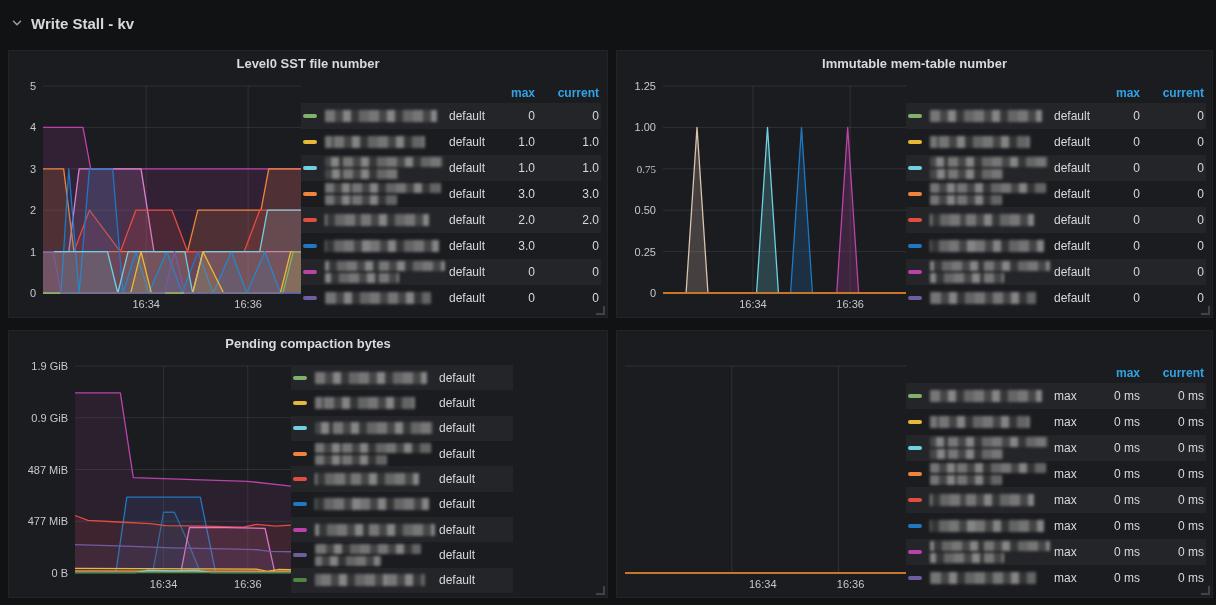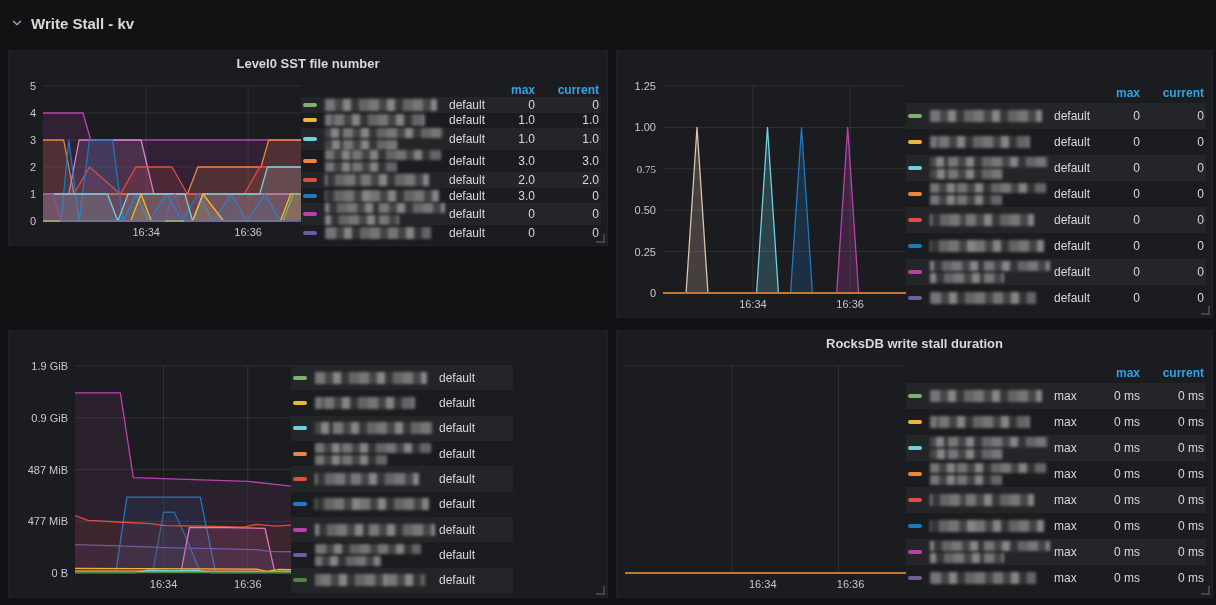--- a/index.html
+++ b/index.html
@@ -15,21 +15,21 @@
     position:absolute;left:10px;top:10px;height:26px;
     display:flex;align-items:center;gap:7px;cursor:pointer;
   }
   .section-header .chev{width:14px;height:14px;display:block;}
   .section-title{font-size:15px;font-weight:700;color:#d8d9da;}
   
   .panel{
     position:absolute;background:#1b1c20;border:1px solid rgba(255,255,255,0.03);
     box-sizing:border-box;
   }
-  .panel[data-idx="0"]{left:8px;  top:50px; width:600px;height:196px;--gw:26px;--lw:300px;}
+  .panel[data-idx="0"]{left:8px;  top:50px; width:600px;height:268px;--gw:26px;--lw:300px;}
   .panel[data-idx="1"]{left:616px;top:50px; width:597px;height:268px;--gw:38px;--lw:300px;}
   .panel[data-idx="2"]{left:8px;  top:330px;width:600px;height:268px;--gw:58px;--lw:310px;}
   .panel[data-idx="3"]{left:616px;top:330px;width:597px;height:268px;--gw:50px;--lw:300px;}
   .panel-title{
     position:absolute;top:0;left:0;right:0;height:26px;line-height:26px;
     text-align:center;font-size:13px;font-weight:700;color:#d8d9da;cursor:pointer;
     white-space:nowrap;overflow:hidden;
   }
   .panel-body{
     position:absolute;top:26px;bottom:4px;left:8px;right:6px;
@@ -243,20 +243,21 @@
             <div class="grow"></div>
             <span class="val max">0</span>
             <span class="val current">0</span>
           </div>
         </div>
     </div>
     <div class="resize-handle"></div>
   </section>
 
   <section class="panel" data-idx="1">
+    <div class="panel-title">Immutable mem-table number</div>
     <div class="panel-body">
       <div class="chart-col">
         <div class="plot-row">
           <div class="y-gutter">
               <span class="y-tick" style="top: 0%; text-align: right;">1.25</span>
               <span class="y-tick" style="top: 20%; text-align: center;">1.00</span>
               <span class="y-tick" style="top: 40%; font-family: Liberation Serif, serif;">0.75</span>
               <span class="y-tick" style="top: 60%;">0.50</span>
               <span class="y-tick" style="top: 80%;">0.25</span>
               <span class="y-tick" style="top: 100%;">0</span>
@@ -386,20 +387,21 @@
             <div class="grow"></div>
             <span class="val max">0</span>
             <span class="val current">0</span>
           </div>
         </div>
     </div>
     <div class="resize-handle"></div>
   </section>
 
   <section class="panel" data-idx="2">
+    <div class="panel-title">Pending compaction bytes</div>
     <div class="panel-body">
       <div class="chart-col">
         <div class="plot-row">
           <div class="y-gutter">
               <span class="y-tick" style="top: 0%;">1.9 GiB</span>
               <span class="y-tick" style="top: 25%;">0.9 GiB</span>
               <span class="y-tick" style="top: 50%;">487 MiB</span>
               <span class="y-tick" style="top: 75%;">477 MiB</span>
               <span class="y-tick" style="top: 100%;">0 B</span>
             </div>
@@ -528,21 +530,20 @@
               <span class="redact" style="width: 110px; background-position: 72px 0px;"></span>
             </div>
             <span class="suffix">default</span>
           </div>
         </div>
     </div>
     <div class="resize-handle"></div>
   </section>
 
   <section class="panel" data-idx="3">
-    <div class="panel-title">RocksDB write stall duration</div>
     <div class="panel-body">
       <div class="chart-col">
         <div class="plot-row">
           <div class="plot">
               <svg viewBox="0 0 100 100" preserveAspectRatio="none">
                 <line x1="38" y1="0" x2="38" y2="100" stroke="rgba(255,255,255,0.09)" stroke-width="1" vector-effect="non-scaling-stroke"></line>
                 <line x1="76" y1="0" x2="76" y2="100" stroke="rgba(255,255,255,0.09)" stroke-width="1" vector-effect="non-scaling-stroke"></line>
                 <line x1="0" y1="0" x2="100" y2="0" stroke="rgba(255,255,255,0.09)" stroke-width="1" vector-effect="non-scaling-stroke"></line>
                 <g>
                   <polyline points="0.00,100.00 100.00,100.00" fill="none" stroke="#C9762B" stroke-width="2.2" stroke-linejoin="round" vector-effect="non-scaling-stroke"></polyline>

